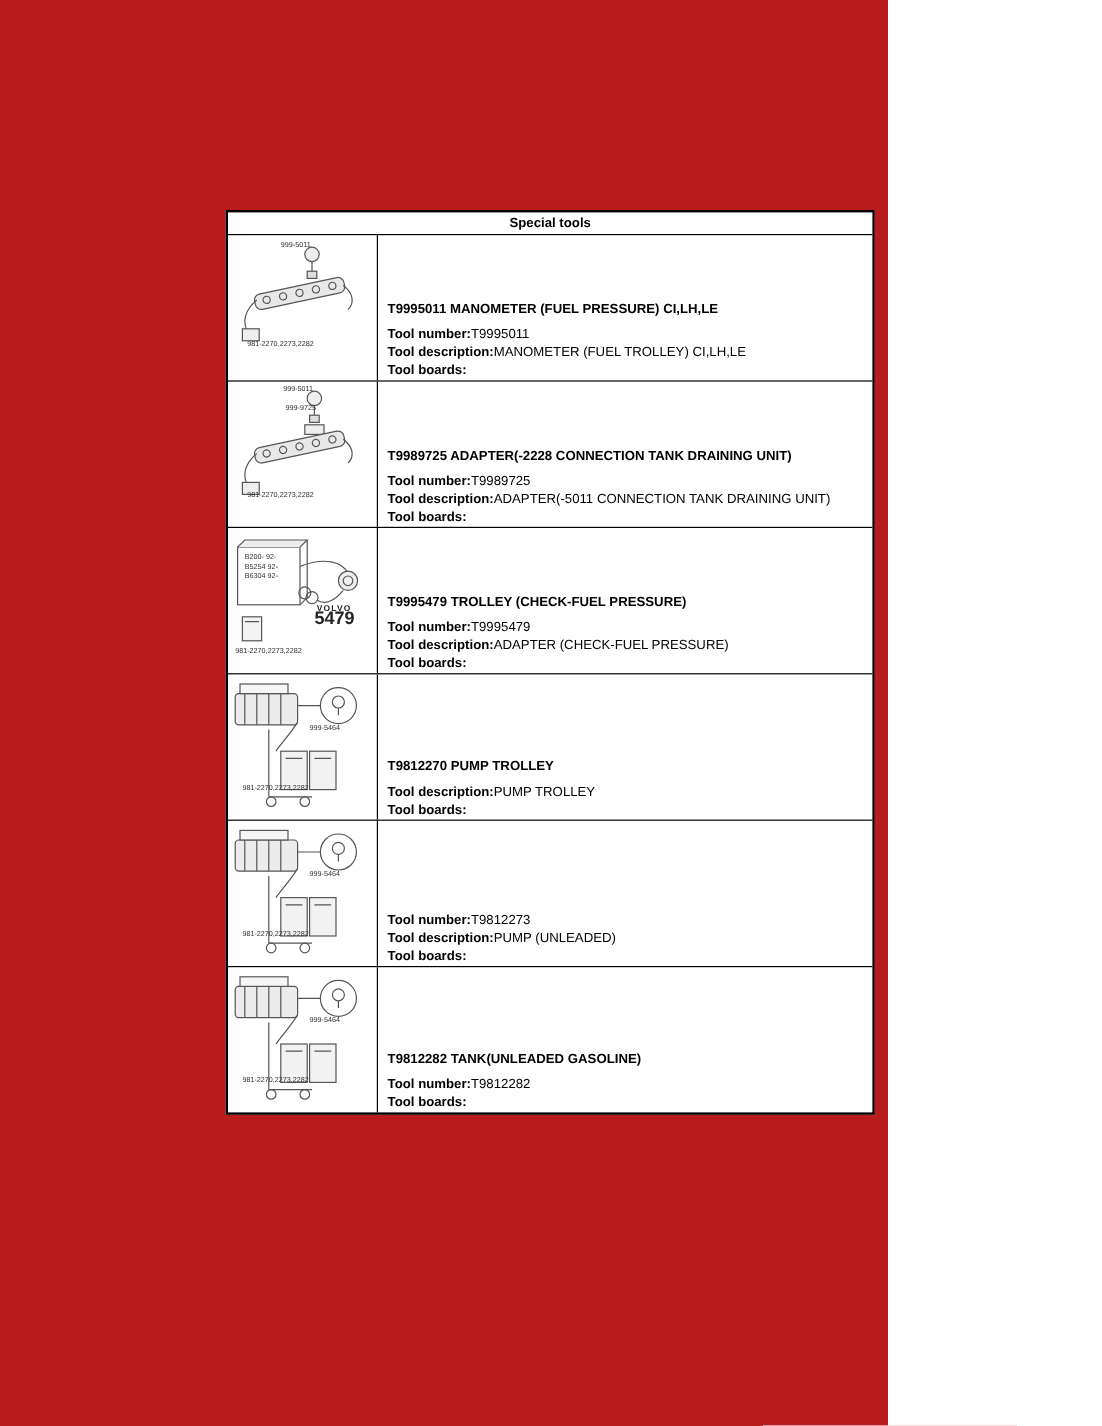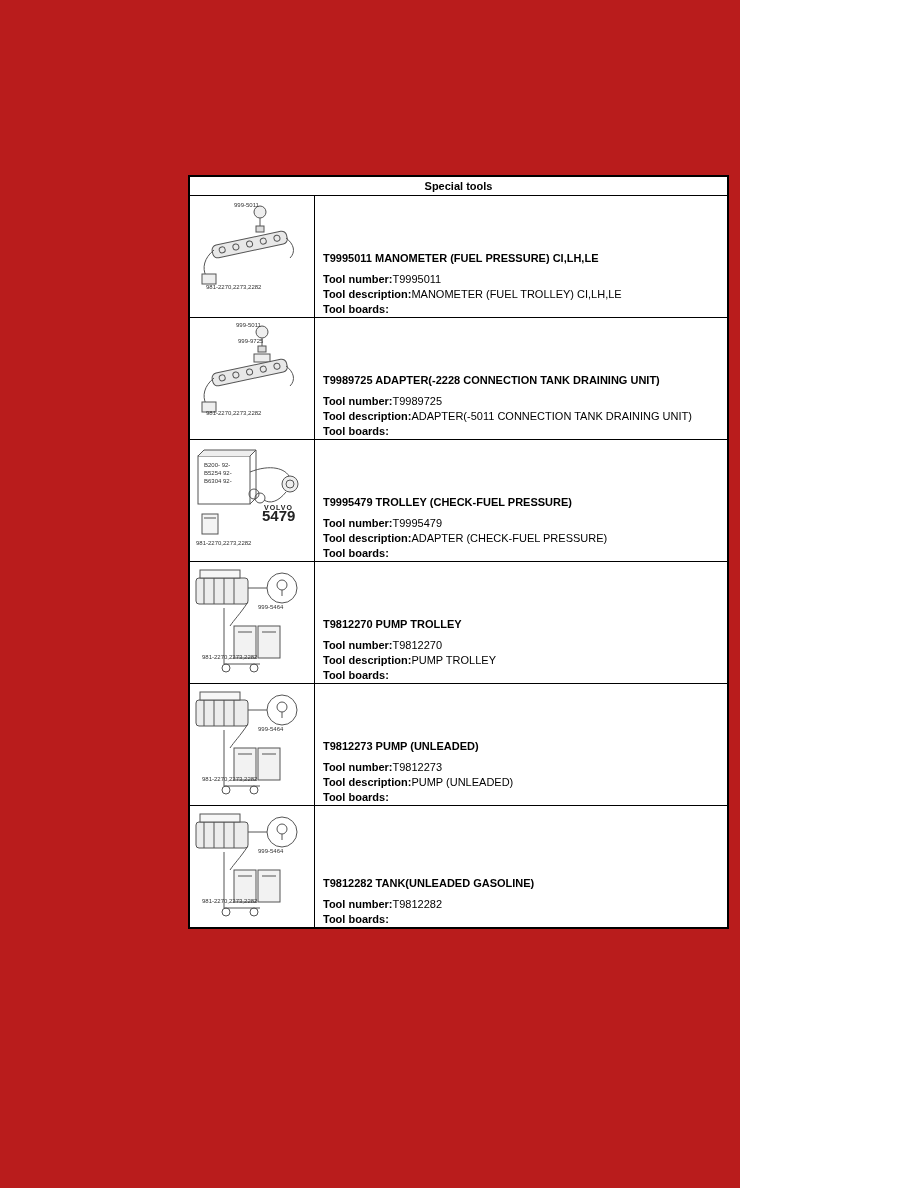--- a/index.html
+++ b/index.html
@@ -216,21 +216,20 @@
             <rect x="68" y="64" width="22" height="32" fill="#f2f2f2"></rect>
             <line x1="48" y1="70" x2="62" y2="70"></line>
               <line x1="72" y1="70" x2="86" y2="70"></line>
           </g>
         </svg>
         <span class="img-label" style="left:68px; top:42px;">999-5464</span>
         <span class="img-label" style="left:12px; bottom:22px;">981-2270,2273,2282</span>
       </div>
       <div class="text-cell">
         <div class="tool-title">T9812270 PUMP TROLLEY</div>
-        <div class="tline"><span class="b">Tool number:</span><span>T9812270</span></div>
         <div class="tline"><span class="b">Tool description:</span><span>PUMP TROLLEY</span></div>
         <div class="tline"><span class="b">Tool boards:</span><span></span></div>
       </div>
     </div>
 
     <div class="tool-row">
       <div class="img-cell">
         <svg viewBox="0 0 124 121">
           <g stroke="#555" fill="none" stroke-width="1">
             <rect x="6" y="16" width="52" height="26" rx="3" fill="#ececec"></rect>
@@ -251,21 +250,20 @@
             <rect x="44" y="64" width="22" height="32" fill="#f2f2f2"></rect>
             <rect x="68" y="64" width="22" height="32" fill="#f2f2f2"></rect>
             <line x1="48" y1="70" x2="62" y2="70"></line>
               <line x1="72" y1="70" x2="86" y2="70"></line>
           </g>
         </svg>
         <span class="img-label" style="left:68px; top:42px;">999-5464</span>
         <span class="img-label" style="left:12px; bottom:22px;">981-2270,2273,2282</span>
       </div>
       <div class="text-cell">
-        <div class="tool-title">T9812273 PUMP (UNLEADED)</div>
         <div class="tline"><span class="b">Tool number:</span><span>T9812273</span></div>
         <div class="tline"><span class="b">Tool description:</span><span>PUMP (UNLEADED)</span></div>
         <div class="tline"><span class="b">Tool boards:</span><span></span></div>
       </div>
     </div>
 
     <div class="tool-row">
       <div class="img-cell">
         <svg viewBox="0 0 124 121">
           <g stroke="#555" fill="none" stroke-width="1">

